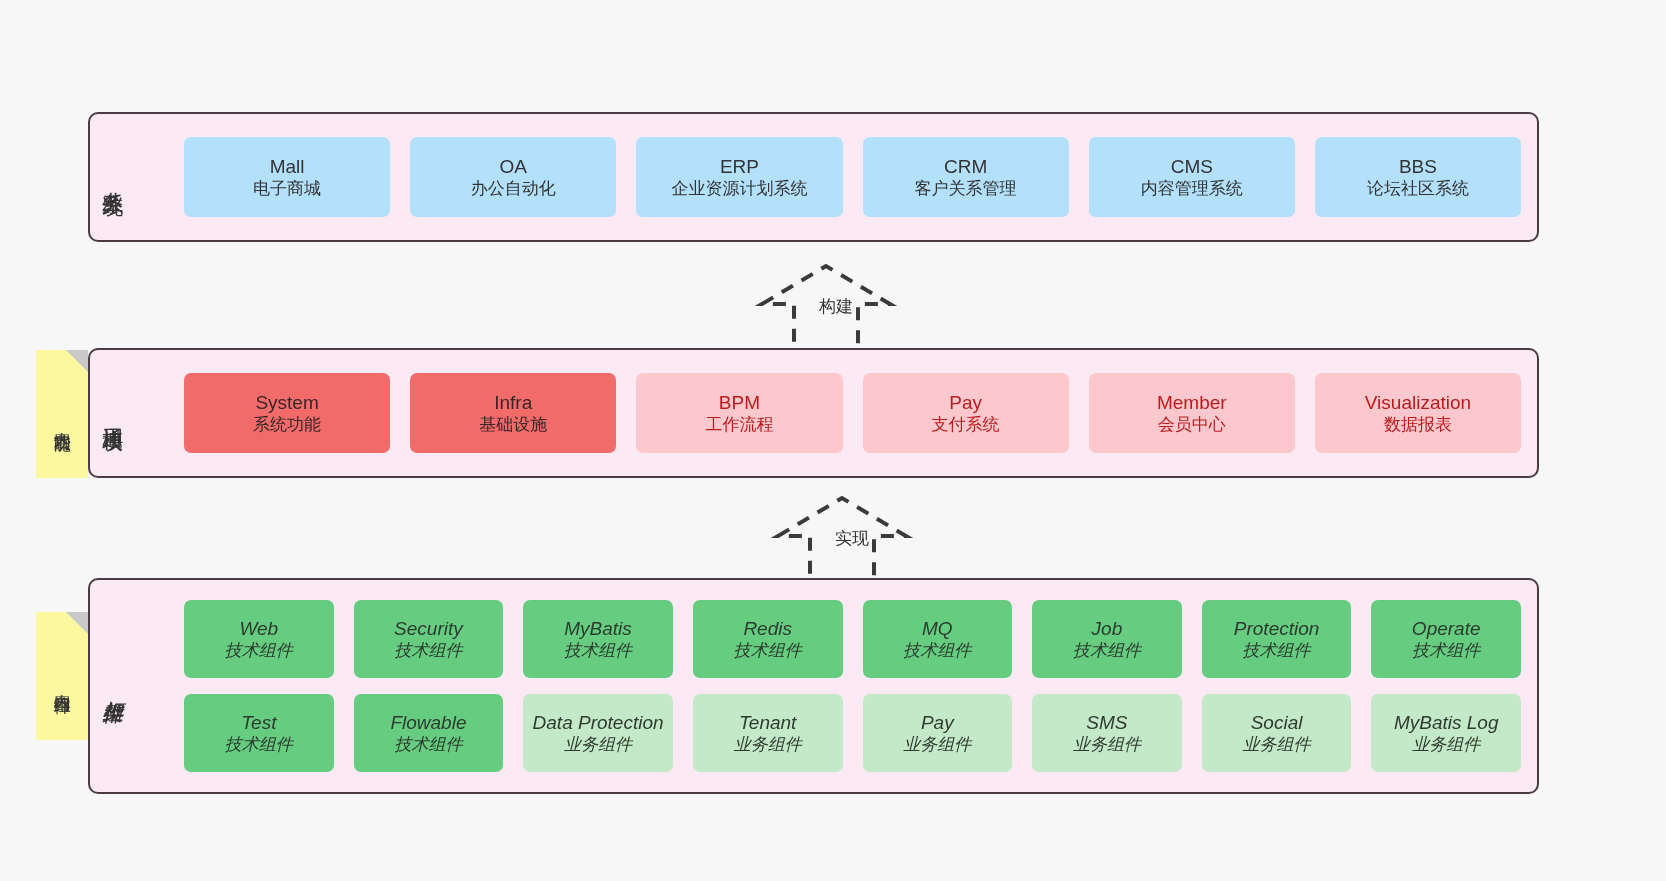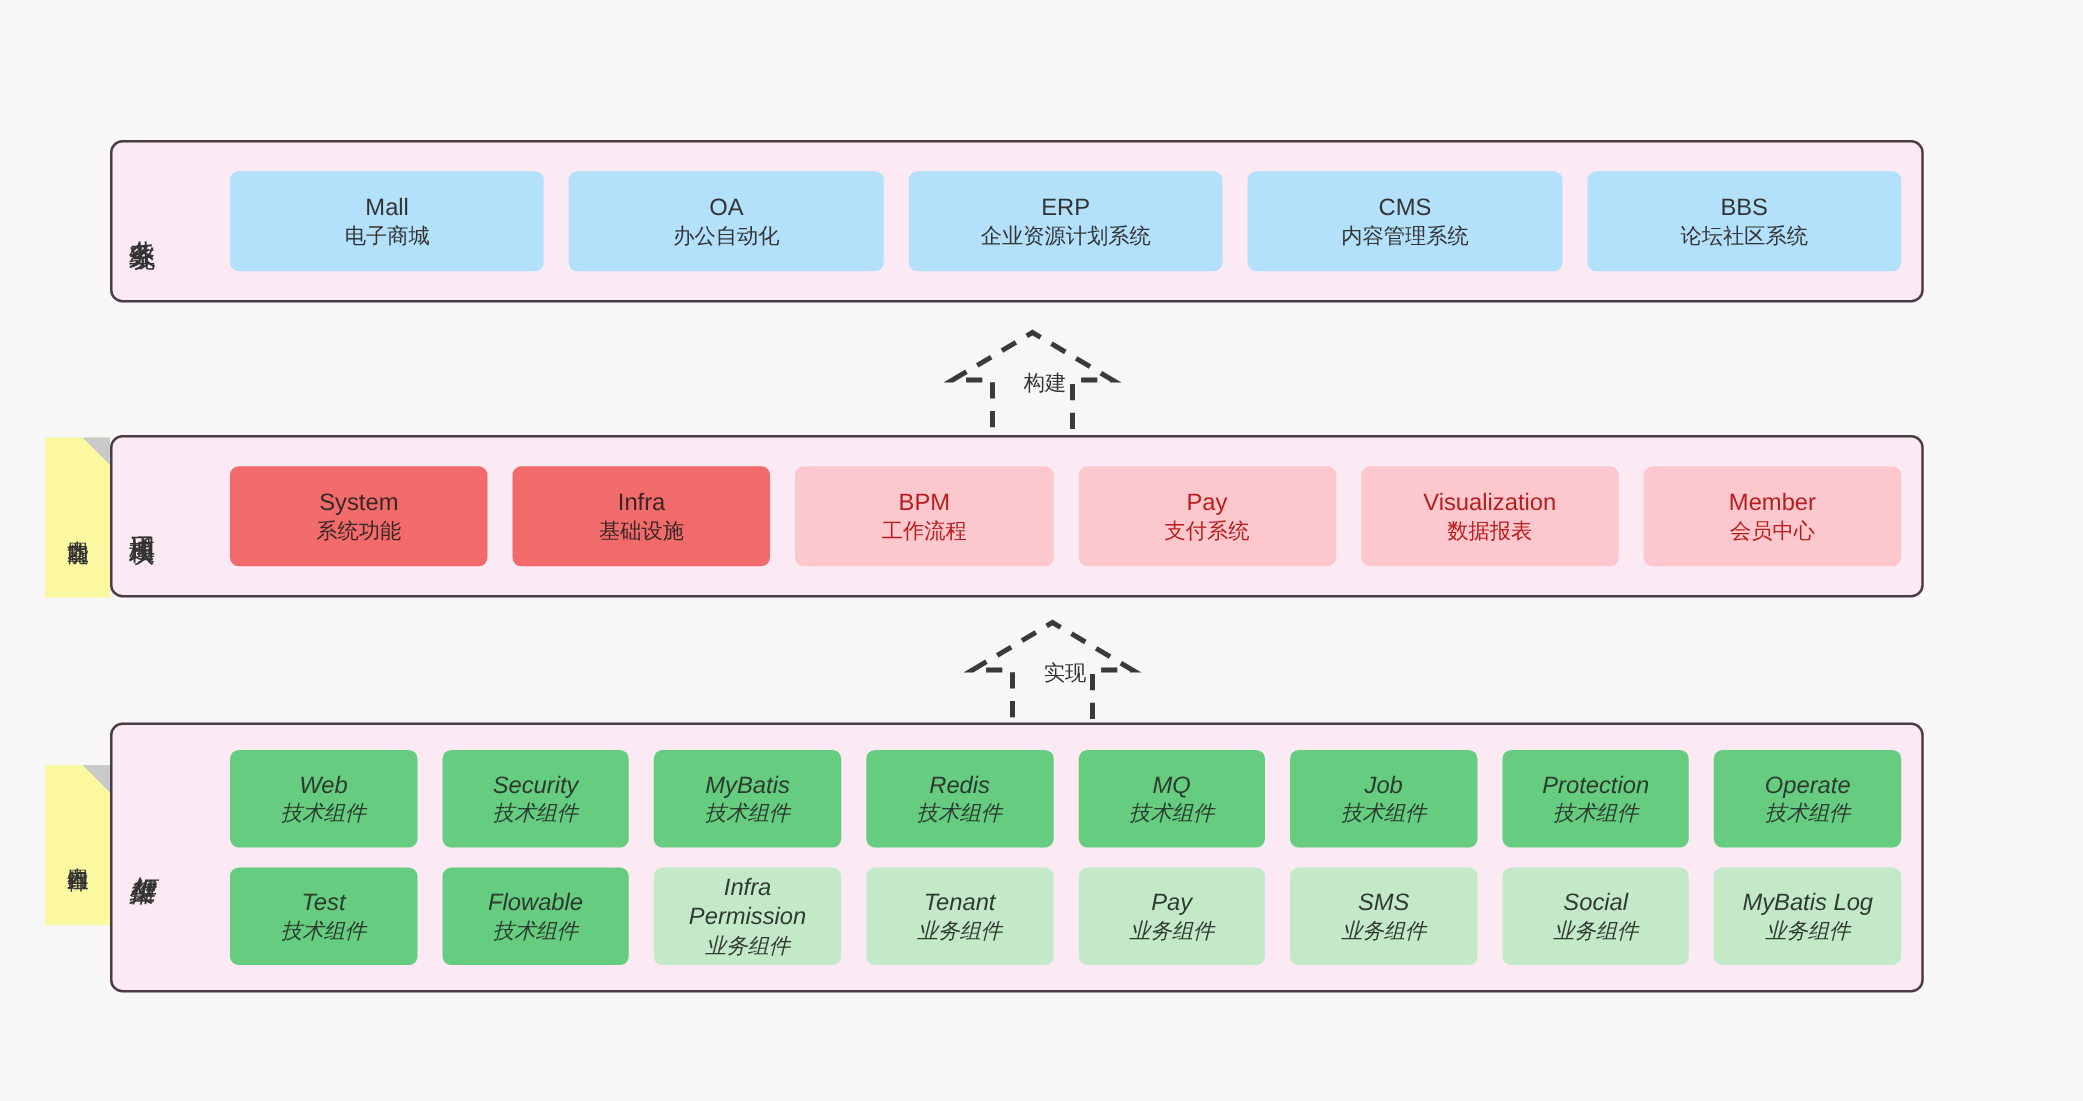--- a/index.html
+++ b/index.html
@@ -155,20 +155,24 @@
       </div>
       <div class="card card-blue">
         <div class="t1">OA</div>
         <div class="t2">办公自动化</div>
       </div>
       <div class="card card-blue">
         <div class="t1">ERP</div>
         <div class="t2">企业资源计划系统</div>
       </div>
       <div class="card card-blue">
+        <div class="t1">CRM</div>
+        <div class="t2">客户关系管理</div>
+      </div>
+      <div class="card card-blue">
         <div class="t1">CMS</div>
         <div class="t2">内容管理系统</div>
       </div>
       <div class="card card-blue">
         <div class="t1">BBS</div>
         <div class="t2">论坛社区系统</div>
       </div>
     </div>
   </div>
 </div>
@@ -199,26 +203,26 @@
       </div>
       <div class="card card-pink">
         <div class="t1">BPM</div>
         <div class="t2">工作流程</div>
       </div>
       <div class="card card-pink">
         <div class="t1">Pay</div>
         <div class="t2">支付系统</div>
       </div>
       <div class="card card-pink">
+        <div class="t1">Member</div>
+        <div class="t2">会员中心</div>
+      </div>
+      <div class="card card-pink">
         <div class="t1">Visualization</div>
         <div class="t2">数据报表</div>
-      </div>
-      <div class="card card-pink">
-        <div class="t1">Member</div>
-        <div class="t2">会员中心</div>
       </div>
     </div>
   </div>
 </div>
 
 <div class="arrow-group" id="arrow-realize">
   <svg width="200" height="96" viewBox="0 0 200 96">
     <path d="M 22 46 L 86 8 L 150 46 L 118 46 L 118 92 L 54 92 L 54 46 Z" fill="none" stroke="#3a3a3a" stroke-width="4" stroke-dasharray="13,10" stroke-linejoin="miter"></path>
   </svg>
   <span class="arrow-label">实现</span>
@@ -271,21 +275,21 @@
     <div class="row">
       <div class="card card-green">
         <div class="t1">Test</div>
         <div class="t2">技术组件</div>
       </div>
       <div class="card card-green">
         <div class="t1">Flowable</div>
         <div class="t2">技术组件</div>
       </div>
       <div class="card card-lightgreen">
-        <div class="t1">Infra Permission</div>
+        <div class="t1">Data Protection</div>
         <div class="t2">业务组件</div>
       </div>
       <div class="card card-lightgreen">
         <div class="t1">Tenant</div>
         <div class="t2">业务组件</div>
       </div>
       <div class="card card-lightgreen">
         <div class="t1">Pay</div>
         <div class="t2">业务组件</div>
       </div>

